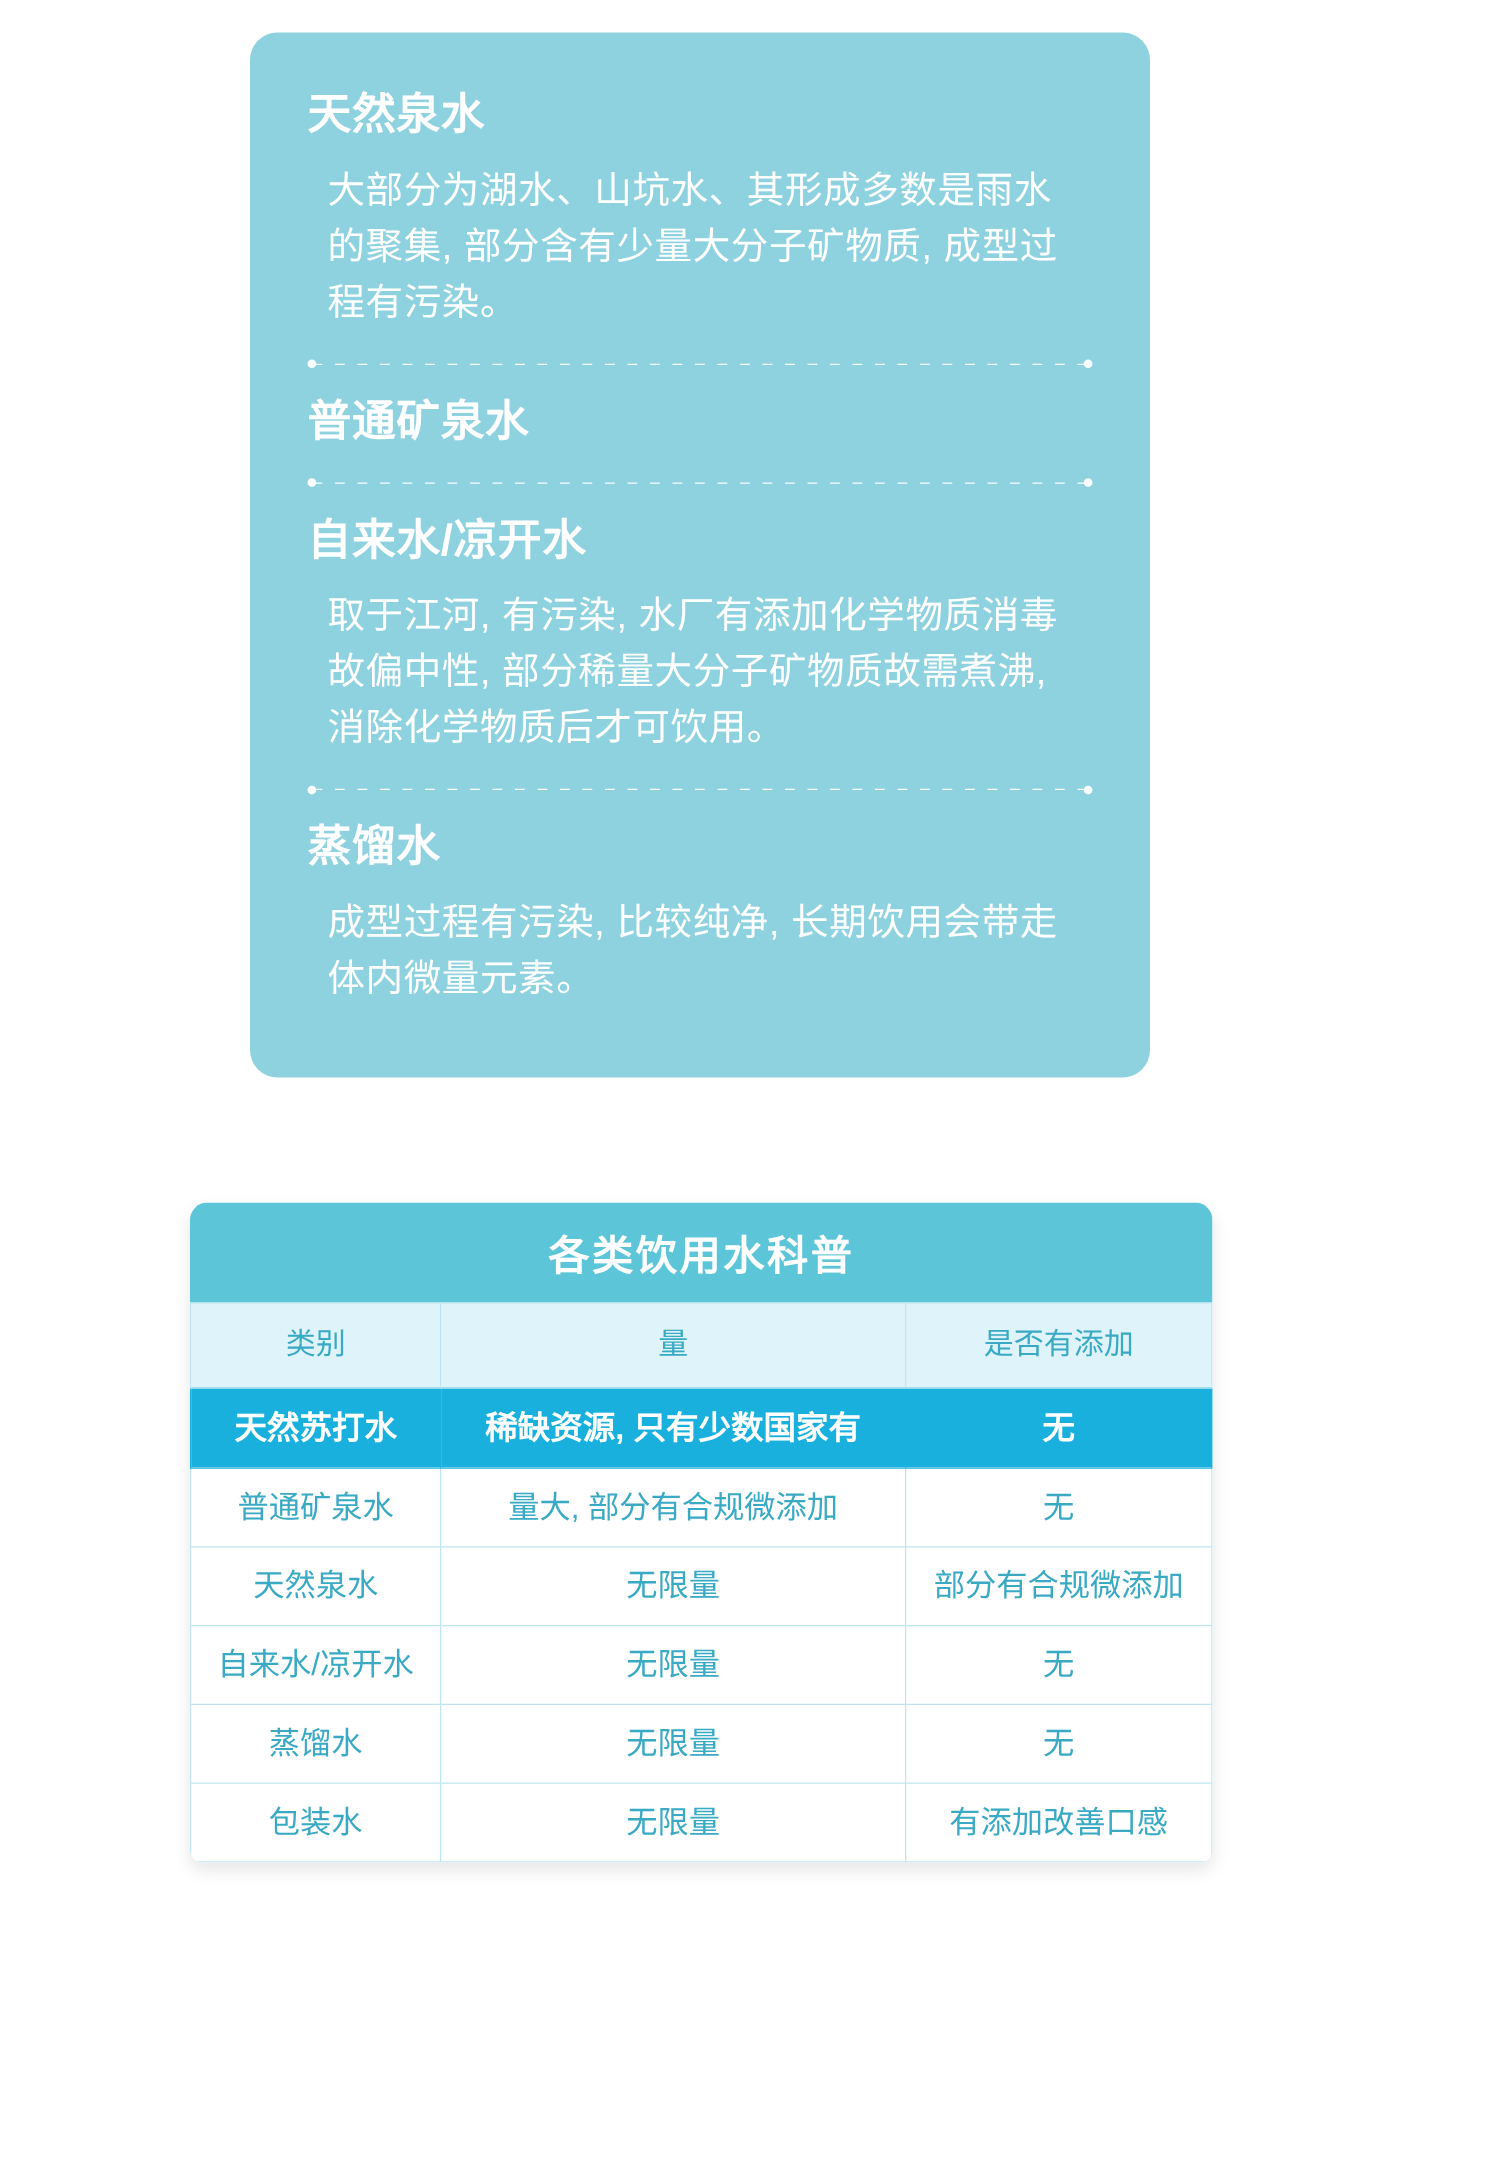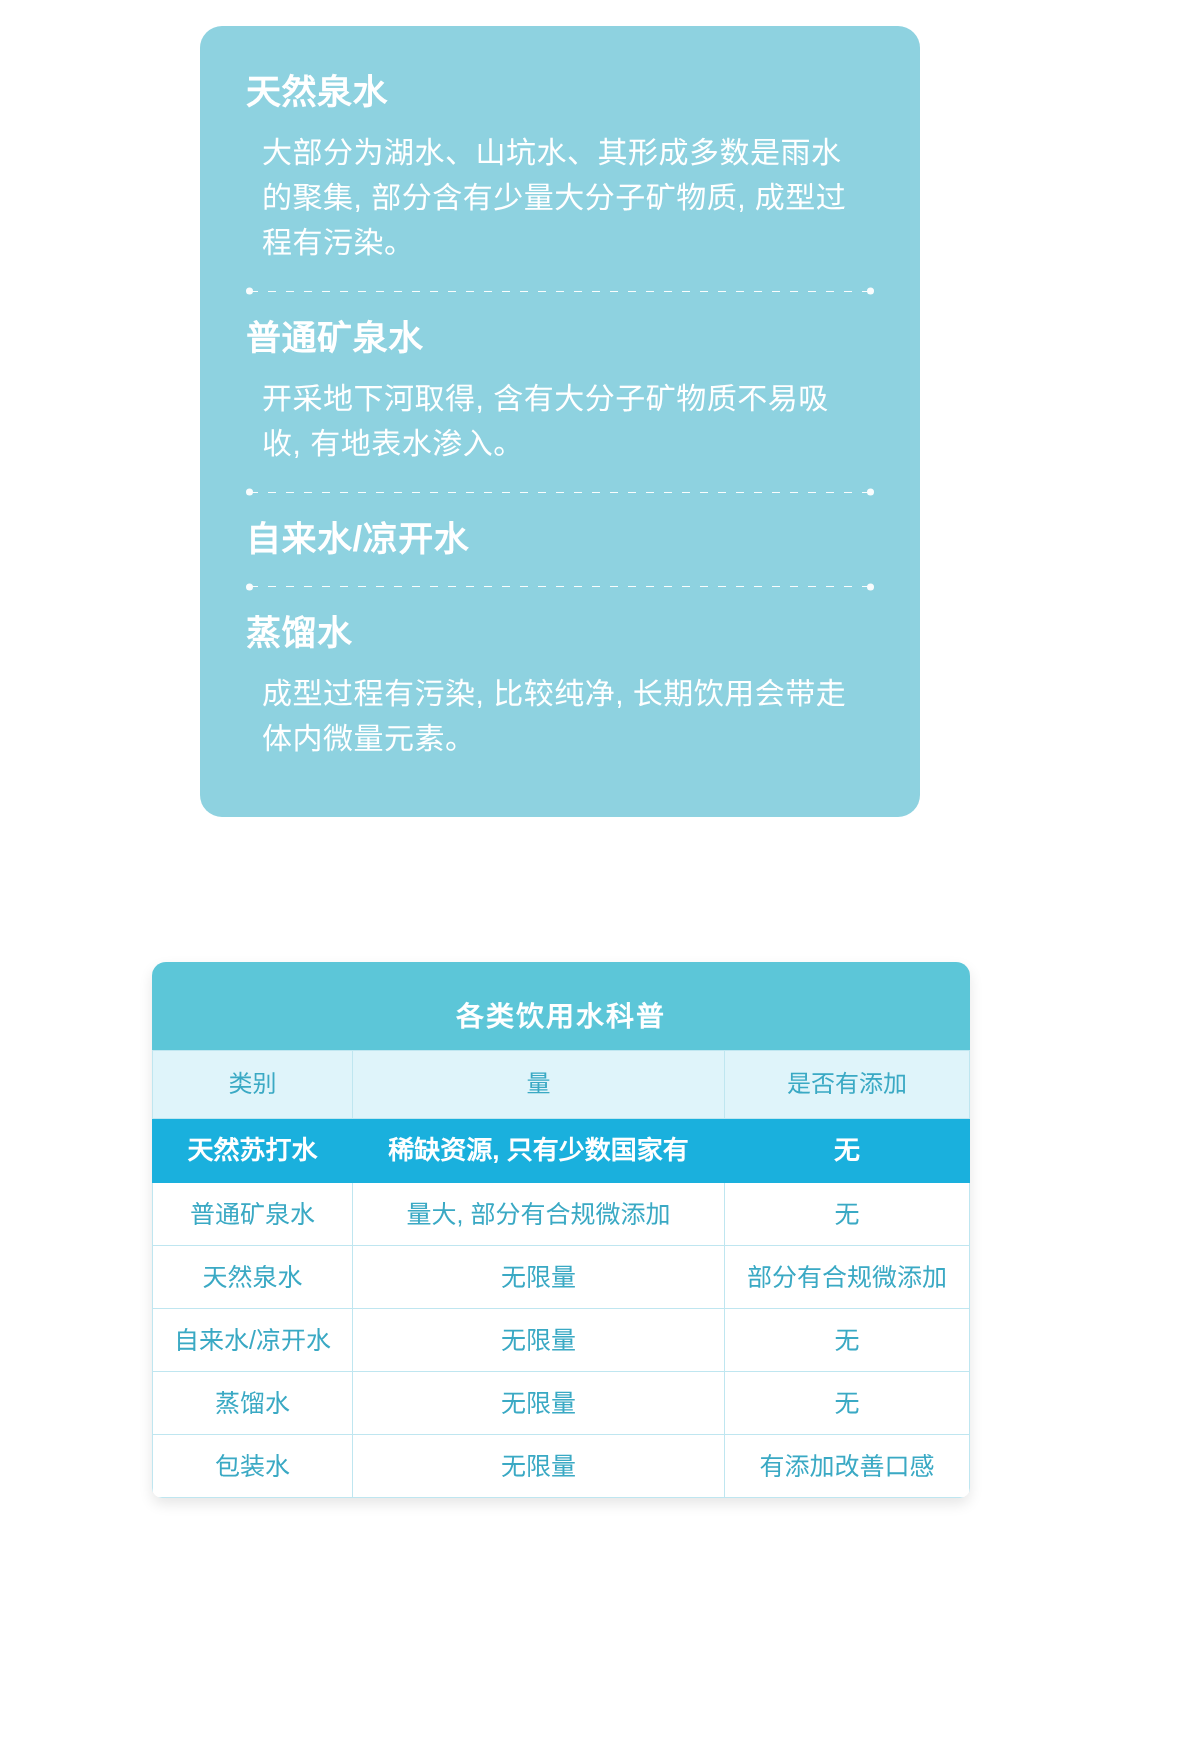--- a/index.html
+++ b/index.html
@@ -81,25 +81,25 @@
     width: 818px;
     border-radius: 14px 14px 10px 10px;
     overflow: hidden;
     box-shadow: 0 6px 14px rgba(0,0,0,0.10);
     background: #ffffff;
   }
 
   .table-title {
     background: #5cc6d8;
     color: #ffffff;
-    font-size: 28px;
+    font-size: 33px;
     font-weight: bold;
     text-align: center;
     letter-spacing: 2px;
-    padding: 32px 0 16px 0;
+    padding: 16px 0 16px 0;
   }
 
   table.data-table {
     width: 100%;
     border-collapse: collapse;
     table-layout: fixed;
   }
   table.data-table col.c1 { width: 24.5%; }
   table.data-table col.c2 { width: 45.5%; }
   table.data-table col.c3 { width: 30%; }
@@ -149,27 +149,27 @@
 
   <div class="info-block">
     <h2 class="info-title">天然泉水</h2>
     <p class="info-body">大部分为湖水、山坑水、其形成多数是雨水的聚集, 部分含有少量大分子矿物质, 成型过程有污染。</p>
   </div>
 
   <div class="divider"></div>
 
   <div class="info-block">
     <h2 class="info-title">普通矿泉水</h2>
-    <p class="info-body">开采地下河取得, 含有大分子矿物质不易吸收, 有地表水渗入。</p>
   </div>
 
   <div class="divider"></div>
 
   <div class="info-block">
     <h2 class="info-title">自来水/凉开水</h2>
+    <p class="info-body">取于江河, 有污染, 水厂有添加化学物质消毒故偏中性, 部分稀量大分子矿物质故需煮沸, 消除化学物质后才可饮用。</p>
   </div>
 
   <div class="divider"></div>
 
   <div class="info-block">
     <h2 class="info-title">蒸馏水</h2>
     <p class="info-body">成型过程有污染, 比较纯净, 长期饮用会带走体内微量元素。</p>
   </div>
 
 </div>

